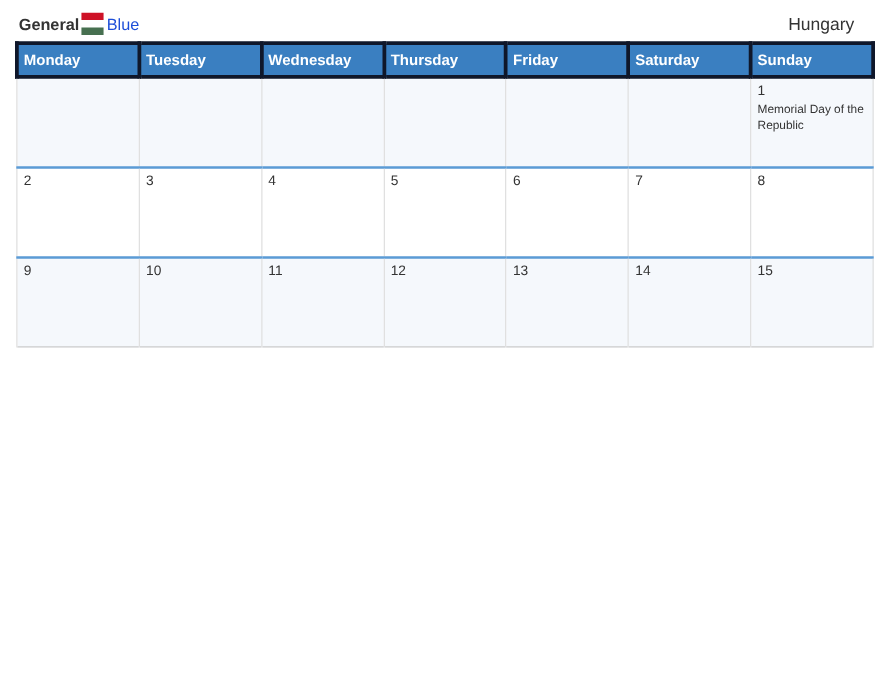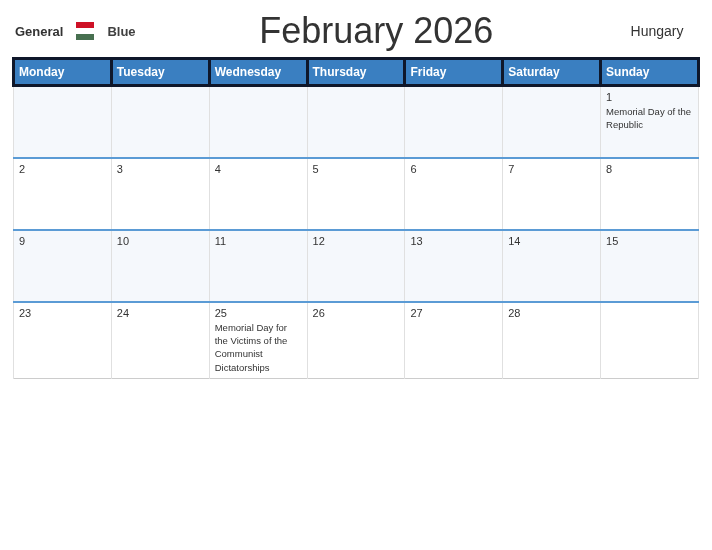--- a/index.html
+++ b/index.html
@@ -14,33 +14,33 @@
     .header {
       display: flex;
       align-items: center;
       justify-content: space-between;
       padding: 10px 15px 5px 15px;
     }
 
     .logo {
       display: flex;
       align-items: center;
-      gap: 13px;
+      gap: 2px;
     }
 
     .logo-text-general {
       font-size: 13px;
       font-weight: bold;
       color: #333;
     }
 
     .logo-text-blue {
       font-size: 13px;
-      font-weight: bold;
-      color: #404040;
+      font-weight: normal;
+      color: #1d4ed8;
     }
 
     .logo-icon {
       width: 18px;
       height: 18px;
     }
 
     .calendar-title {
       font-size: 36px;
       font-weight: normal;
@@ -125,21 +125,20 @@
 <div class="header">
   <div class="logo">
     <span class="logo-text-general">General</span>
     <svg class="logo-icon" viewBox="0 0 18 18">
       <rect x="0" y="0" width="18" height="6" fill="#ce1126"></rect>
       <rect x="0" y="6" width="18" height="6" fill="#ffffff"></rect>
       <rect x="0" y="12" width="18" height="6" fill="#477050"></rect>
     </svg>
     <span class="logo-text-blue">Blue</span>
   </div>
-  <div class="calendar-title">February 2026</div>
   <div class="country-name">Hungary</div>
 </div>
 
 <div class="calendar-wrapper">
   <table>
     <thead>
       <tr>
       <th>Monday</th>
           <th>Tuesday</th>
           <th>Wednesday</th>
@@ -198,34 +197,15 @@
           <td>
             <span class="day-number">13</span>
           </td>
           <td>
             <span class="day-number">14</span>
           </td>
           <td>
             <span class="day-number">15</span>
           </td>
         </tr>
-        <tr class="week-row">
-          <td>
-            <span class="day-number">23</span>
-          </td>
-          <td>
-            <span class="day-number">24</span>
-          </td>
-          <td><span class="day-number">25</span><span class="event-text">Memorial Day for the Victims of the Communist Dictatorships</span></td>
-          <td>
-            <span class="day-number">26</span>
-          </td>
-          <td>
-            <span class="day-number">27</span>
-          </td>
-          <td>
-            <span class="day-number">28</span>
-          </td>
-          <td></td>
-        </tr>
       </tbody>
   </table>
 </div>
 
 </body></html>

